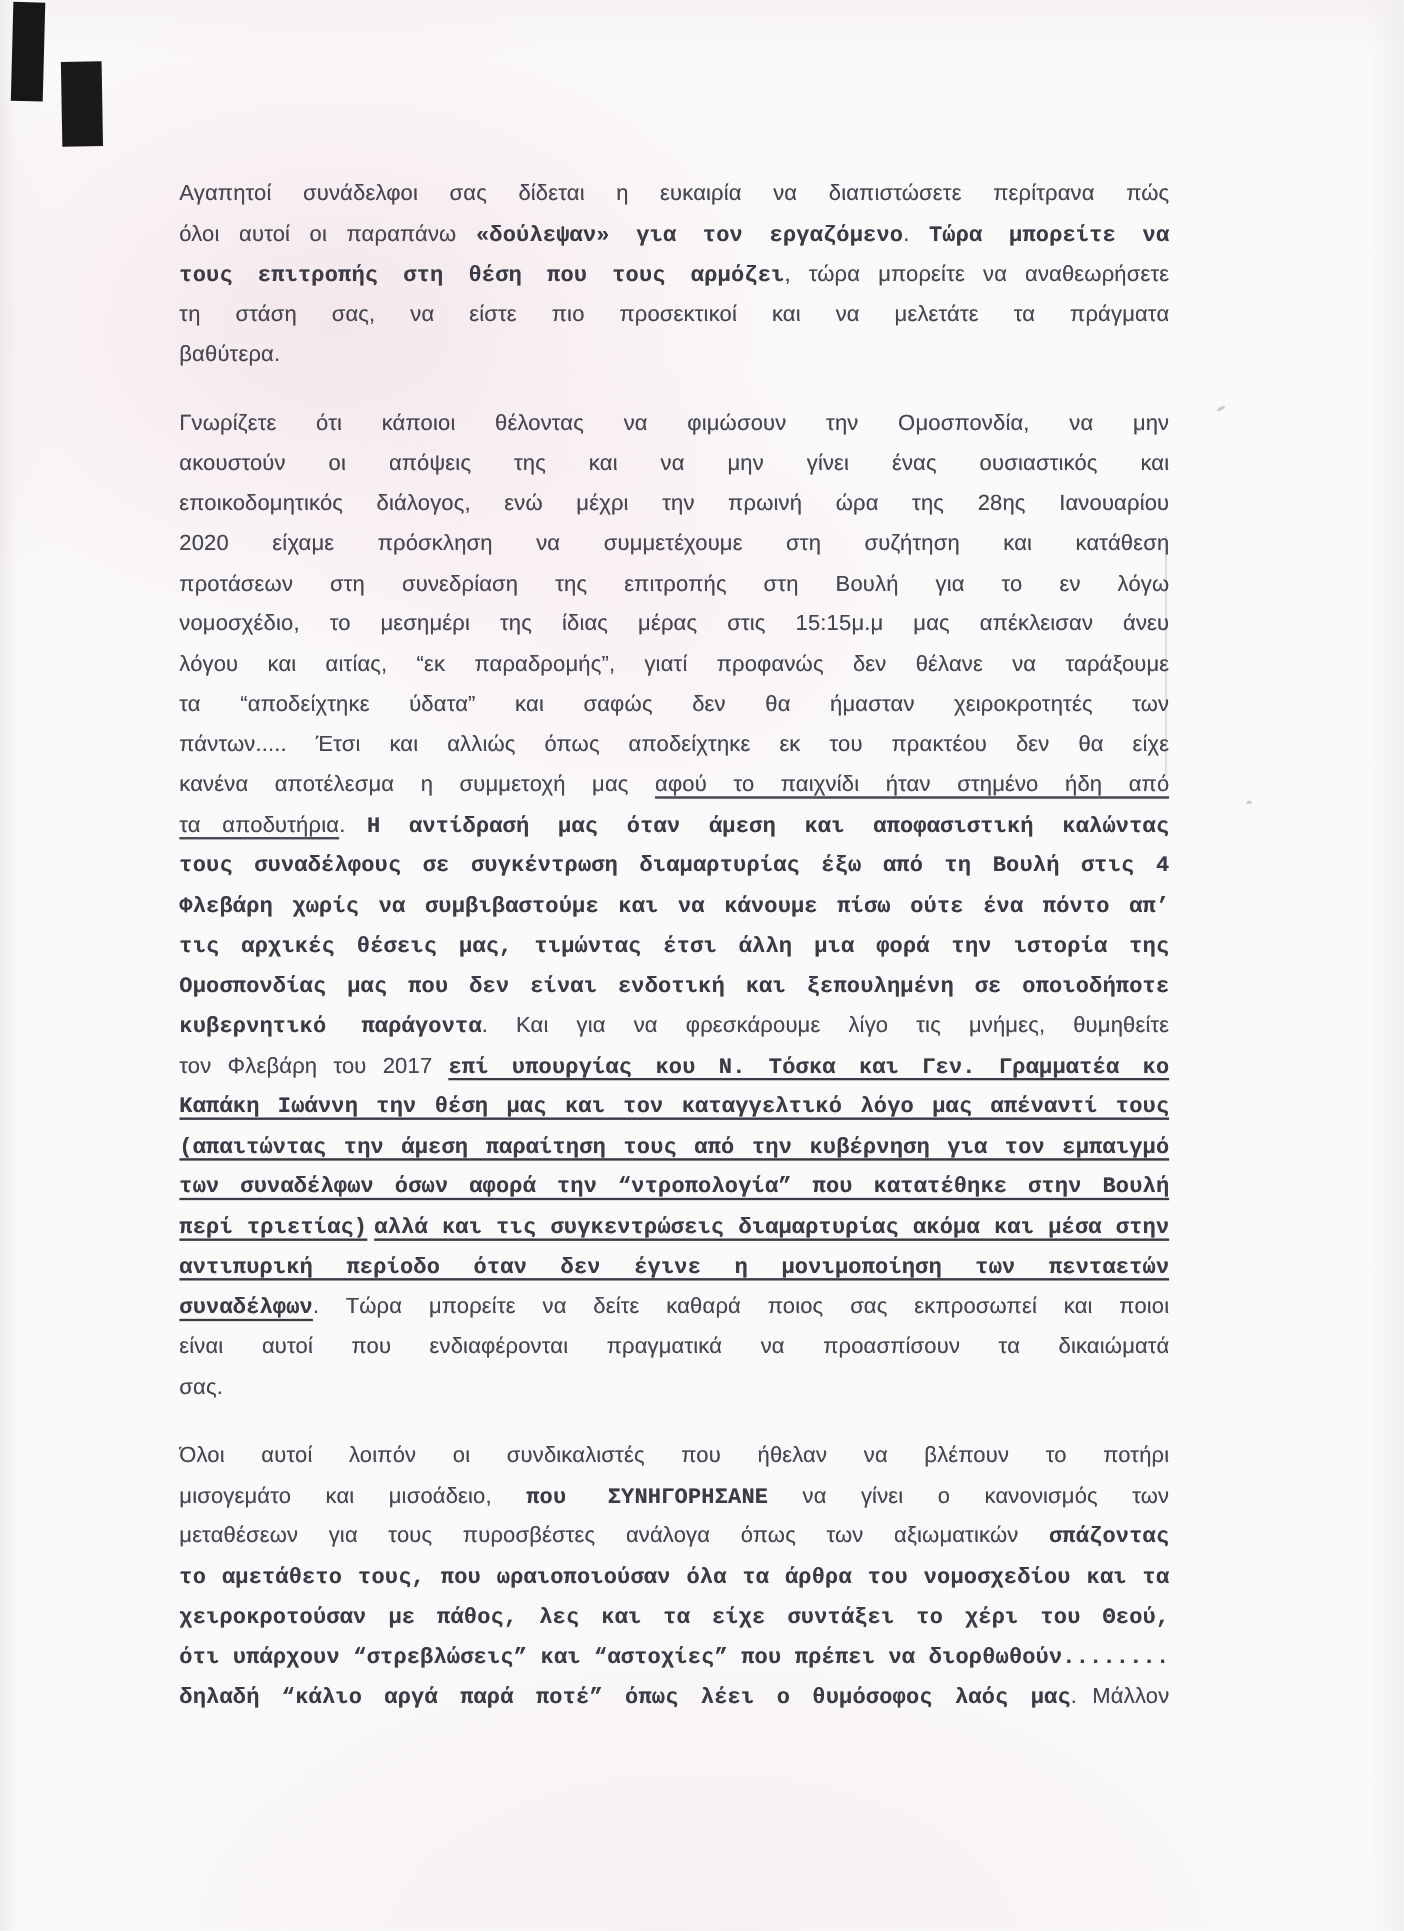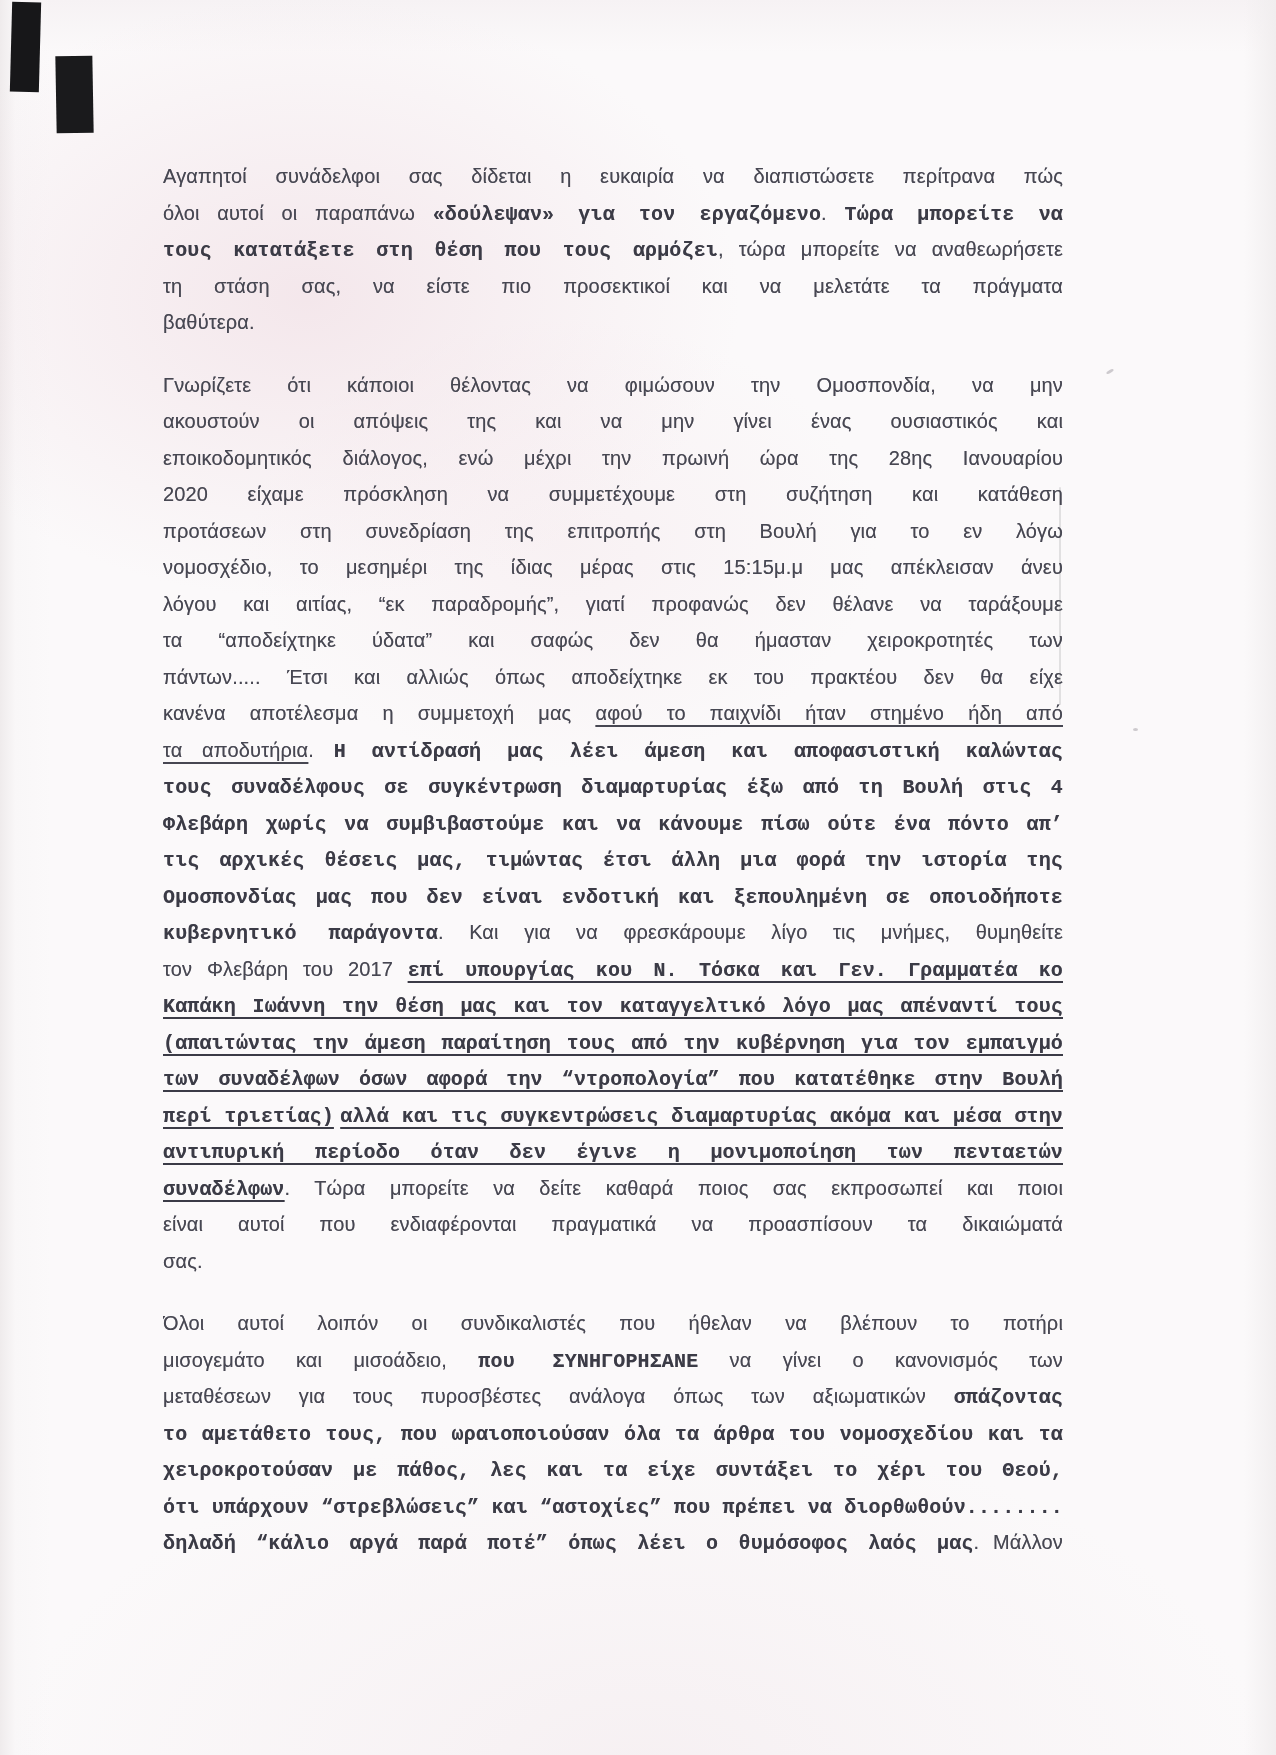--- a/index.html
+++ b/index.html
@@ -49,36 +49,36 @@
 <div class="page">
   <div class="mark-a"></div>
   <div class="mark-b"></div>
   <div class="fold-line"></div>
   <div class="speck s1"></div>
   <div class="speck s2"></div>
   <div class="textblock">
       <div class="para">
         <div class="line"><span class="">Αγαπητοί συνάδελφοι σας δίδεται η ευκαιρία να διαπιστώσετε περίτρανα πώς</span></div>
         <div class="line"><span class="">όλοι αυτοί οι παραπάνω </span><span class="b">«δούλεψαν» για τον εργαζόμενο</span><span class="">. </span><span class="b">Τώρα μπορείτε να</span></div>
-        <div class="line"><span class="b">τους κατατάξετε στη θέση που τους αρμόζει</span><span class="">, τώρα μπορείτε να αναθεωρήσετε</span></div>
+        <div class="line"><span class="b">τους επιτροπής στη θέση που τους αρμόζει</span><span class="">, τώρα μπορείτε να αναθεωρήσετε</span></div>
         <div class="line"><span class="">τη στάση σας, να είστε πιο προσεκτικοί και να μελετάτε τα πράγματα</span></div>
         <div class="line last"><span class="">βαθύτερα.</span></div>
       </div>
       <div class="para">
         <div class="line"><span class="">Γνωρίζετε ότι κάποιοι θέλοντας να φιμώσουν την Ομοσπονδία, να μην</span></div>
         <div class="line"><span class="">ακουστούν οι απόψεις της και να μην γίνει ένας ουσιαστικός και</span></div>
         <div class="line"><span class="">εποικοδομητικός διάλογος, ενώ μέχρι την πρωινή ώρα της 28ης Ιανουαρίου</span></div>
         <div class="line"><span class="">2020 είχαμε πρόσκληση να συμμετέχουμε στη συζήτηση και κατάθεση</span></div>
         <div class="line"><span class="">προτάσεων στη συνεδρίαση της επιτροπής στη Βουλή για το εν λόγω</span></div>
         <div class="line"><span class="">νομοσχέδιο, το μεσημέρι της ίδιας μέρας στις 15:15μ.μ μας απέκλεισαν άνευ</span></div>
         <div class="line"><span class="">λόγου και αιτίας, “εκ παραδρομής”, γιατί προφανώς δεν θέλανε να ταράξουμε</span></div>
         <div class="line"><span class="">τα “αποδείχτηκε ύδατα” και σαφώς δεν θα ήμασταν χειροκροτητές των</span></div>
         <div class="line"><span class="">πάντων..... Έτσι και αλλιώς όπως αποδείχτηκε εκ του πρακτέου δεν θα είχε</span></div>
         <div class="line"><span class="">κανένα αποτέλεσμα η συμμετοχή μας </span><span class=" u">αφού το παιχνίδι ήταν στημένο ήδη από</span></div>
-        <div class="line"><span class=" u">τα αποδυτήρια</span><span class="">. </span><span class="b">Η αντίδρασή μας λέει άμεση και αποφασιστική καλώντας</span></div>
+        <div class="line"><span class=" u">τα αποδυτήρια</span><span class="">. </span><span class="b">Η αντίδρασή μας όταν άμεση και αποφασιστική καλώντας</span></div>
         <div class="line"><span class="b">τους συναδέλφους σε συγκέντρωση διαμαρτυρίας έξω από τη Βουλή στις 4</span></div>
         <div class="line"><span class="b">Φλεβάρη χωρίς να συμβιβαστούμε και να κάνουμε πίσω ούτε ένα πόντο απ’</span></div>
         <div class="line"><span class="b">τις αρχικές θέσεις μας, τιμώντας έτσι άλλη μια φορά την ιστορία της</span></div>
         <div class="line"><span class="b">Ομοσπονδίας μας που δεν είναι ενδοτική και ξεπουλημένη σε οποιοδήποτε</span></div>
         <div class="line"><span class="b">κυβερνητικό παράγοντα</span><span class="">. Και για να φρεσκάρουμε λίγο τις μνήμες, θυμηθείτε</span></div>
         <div class="line"><span class="">τον Φλεβάρη του 2017 </span><span class="b u">επί υπουργίας κου Ν. Τόσκα και Γεν. Γραμματέα κο</span></div>
         <div class="line"><span class="b u">Καπάκη Ιωάννη την θέση μας και τον καταγγελτικό λόγο μας απέναντί τους</span></div>
         <div class="line"><span class="b u">(απαιτώντας την άμεση παραίτηση τους από την κυβέρνηση για τον εμπαιγμό</span></div>
         <div class="line"><span class="b u">των συναδέλφων όσων αφορά την “ντροπολογία” που κατατέθηκε στην Βουλή</span></div>
         <div class="line"><span class="b u">περί τριετίας)</span><span class=""> </span><span class="b u">αλλά και τις συγκεντρώσεις διαμαρτυρίας ακόμα και μέσα στην</span></div>

